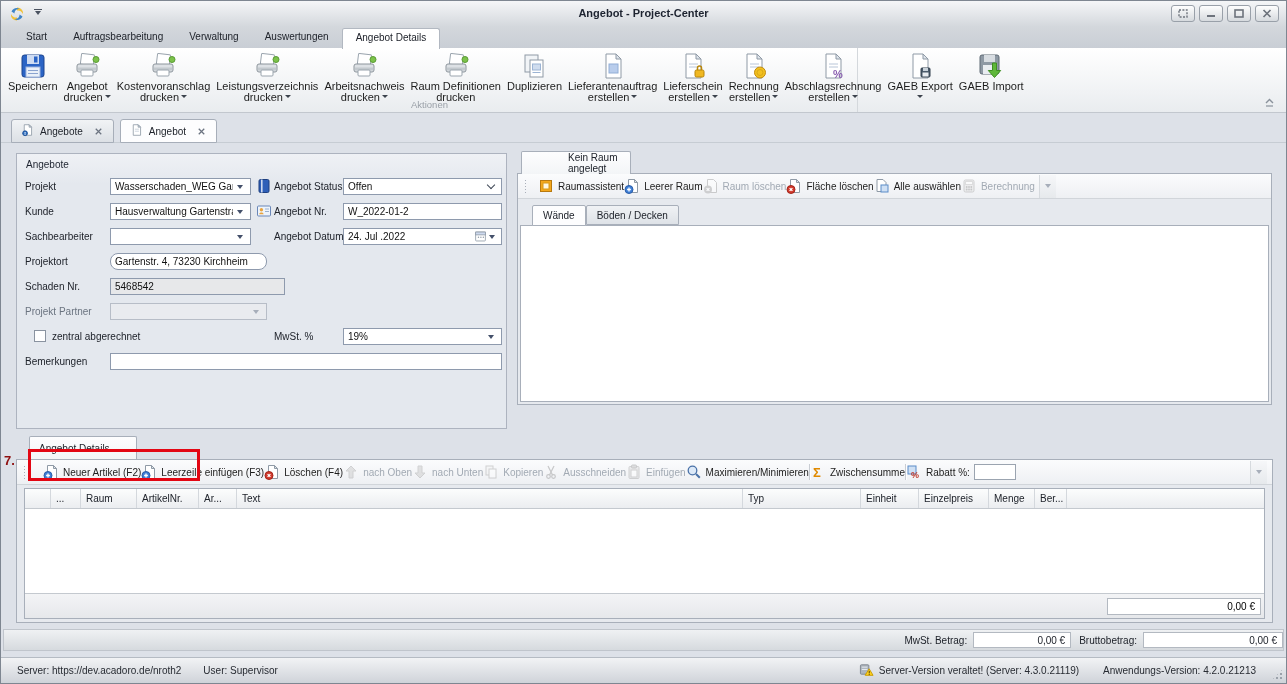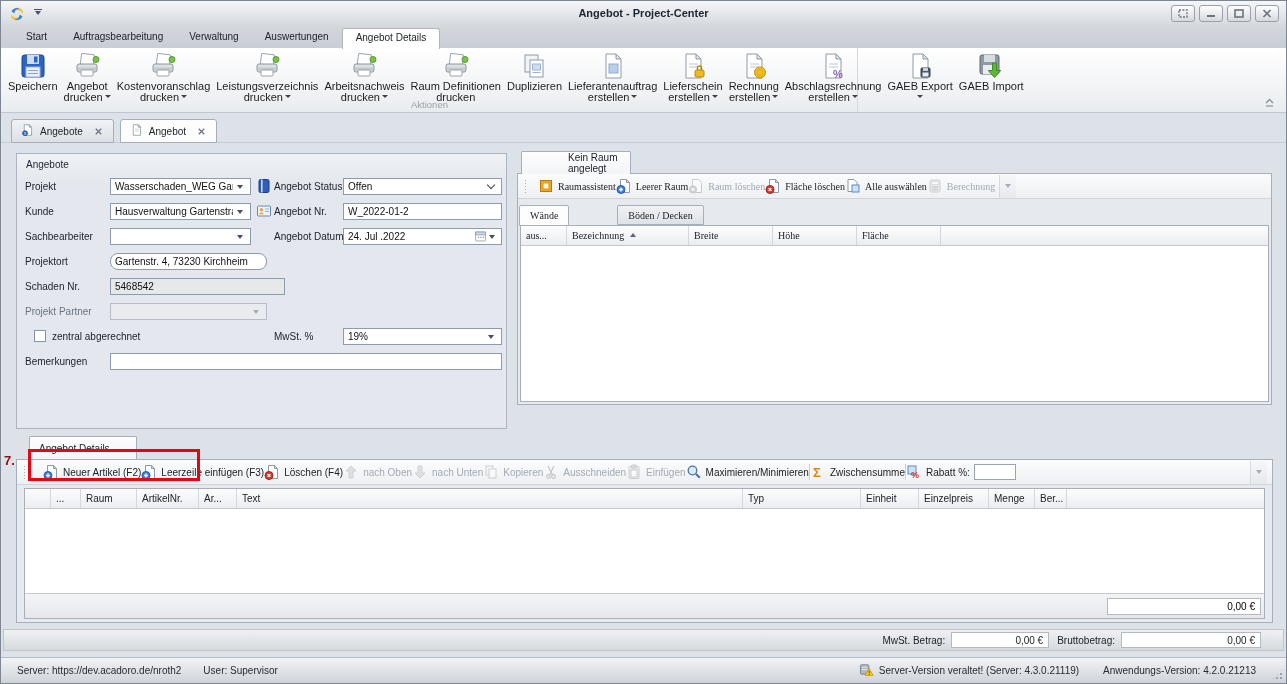--- a/index.html
+++ b/index.html
@@ -73,21 +73,21 @@
   .gfoot{height:25px;background:linear-gradient(#f3f4f6,#e6e8eb);border-top:1px solid #c4c9cf;display:flex;align-items:center;justify-content:flex-end;padding:0 3px;flex:0 0 25px;}
   .total-box{width:154px;height:17px;background:#fff;border:1px solid #b3b9c1;font-size:10px;display:flex;align-items:center;justify-content:flex-end;padding:0 5px;}
   .sort-tri{width:0;height:0;border:3.5px solid transparent;border-bottom:4.5px solid #5a6472;margin-left:6px;margin-top:-4px;}
   .rab-input{width:42px;height:16px;background:#fff;border:1px solid #9ba4b0;}
 
   
   .hl-rect{position:absolute;left:27px;top:448px;width:172px;height:32px;border:3px solid #e30613;z-index:6;pointer-events:none;}
   .step{position:absolute;left:3px;top:452px;font-weight:bold;color:#8f1010;font-size:13px;z-index:6;}
 
   
-  .totals{position:absolute;left:2px;right:2px;top:628px;height:22px;background:linear-gradient(#eff1f3,#d6dade);border:1px solid #c0c5cc;display:flex;align-items:center;justify-content:flex-end;font-size:10px;color:#20242c;padding-right:22px;}
+  .totals{position:absolute;left:2px;right:2px;top:628px;height:22px;background:linear-gradient(#eff1f3,#d6dade);border:1px solid #c0c5cc;display:flex;align-items:center;justify-content:flex-end;font-size:10px;color:#20242c;}
   .tot-in{height:16px;background:#fff;border:1px solid #b3b9c1;display:flex;align-items:center;justify-content:flex-end;padding:0 5px;margin-left:6px;}
   .status{position:absolute;left:0;right:0;bottom:0;height:26px;background:linear-gradient(#f2f3f5,#cfd3d9);border-top:1px solid #b5bbc3;display:flex;align-items:center;font-size:10px;color:#272b32;padding:0 16px;}
   .st-right{margin-left:auto;display:flex;align-items:center;gap:24px;margin-right:14px;}
   .grip{position:absolute;right:3px;bottom:3px;width:11px;height:11px;background-image:radial-gradient(circle,#9aa1aa 1px,transparent 1.2px);background-size:4px 4px;background-position:bottom right;clip-path:polygon(100% 0,100% 100%,0 100%);}
 </style>
 </head>
 <body>
 
 <div class="window">
 
@@ -489,21 +489,21 @@
             <circle cx="5.5" cy="9" r=".9" fill="#8f9aa6"></circle>
             <circle cx="8.5" cy="9" r=".9" fill="#8f9aa6"></circle>
             <circle cx="11.5" cy="9" r=".9" fill="#8f9aa6"></circle>
           </svg>
           <span class="tri" style="margin-left:2px;"></span>
         </span>
     </div>
   </div>
 
   <div class="ptab" style="left:520px;top:150px;width:110px;padding-left:46px;">Kein Raum angelegt</div>
-  <div class="panel" style="left:516px;top:172px;width:755px;height:232px;font-family:Liberation Serif, serif;">
+  <div class="panel" style="left:516px;top:172px;width:755px;height:232px;">
     <div class="tbar">
       <span class="tgrip"></span>
       <div class="titem" style="margin-left:6px;">
         <span class="ti"><svg viewBox="0 0 16 16">
               <rect x="2.5" y="2.5" width="11" height="11" fill="#f5a81c" stroke="#b87a10"></rect>
               <rect x="5" y="5" width="6" height="6" fill="#fff7e0" stroke="#d89a18"></rect>
             </svg></span>
         <span>Raumassistent</span>
       </div>
       <div class="titem">
@@ -549,36 +549,25 @@
               <circle cx="5.7" cy="11.5" r=".9" fill="#8a929c"></circle>
               <circle cx="8" cy="11.5" r=".9" fill="#8a929c"></circle>
               <circle cx="10.3" cy="11.5" r=".9" fill="#8a929c"></circle>
             </svg></span>
         <span>Berechnung</span>
       </div>
       <div class="ovf" style="margin-left:4px;">
           <span class="tri dis" style="margin-top:2px;"></span>
         </div>
     </div>
-    <div style="position:absolute;left:1px;top:31px;display:flex;z-index:2;gap:48px;">
+    <div style="position:absolute;left:14px;top:31px;display:flex;z-index:2;">
       <div class="stab active">Wände</div>
       <div class="stab">Böden / Decken</div>
     </div>
     <div class="grid" style="left:2px;right:2px;top:51px;bottom:2px;">
-      <div class="ghead">
-        <div class="gcol" style="width:46px;">aus...</div>
-        <div class="gcol" style="width:122px;">
-            <span>Bezeichnung</span>
-            <span class="sort-tri"></span>
-          </div>
-        <div class="gcol" style="width:84px;">Breite</div>
-        <div class="gcol" style="width:84px;">Höhe</div>
-        <div class="gcol" style="width:84px;">Fläche</div>
-        <div class="gcol" style="flex:1;border-right:none;"></div>
-      </div>
       <div class="gbody"></div>
     </div>
   </div>
 
   <div class="ptab" style="left:28px;top:435px;width:108px;">Angebot Details</div>
   <div class="step">7.</div>
   <div class="hl-rect"></div>
   <div class="panel" style="left:15px;top:458px;width:1257px;height:164px;">
     <div class="tbar">
       <span class="tgrip"></span>

